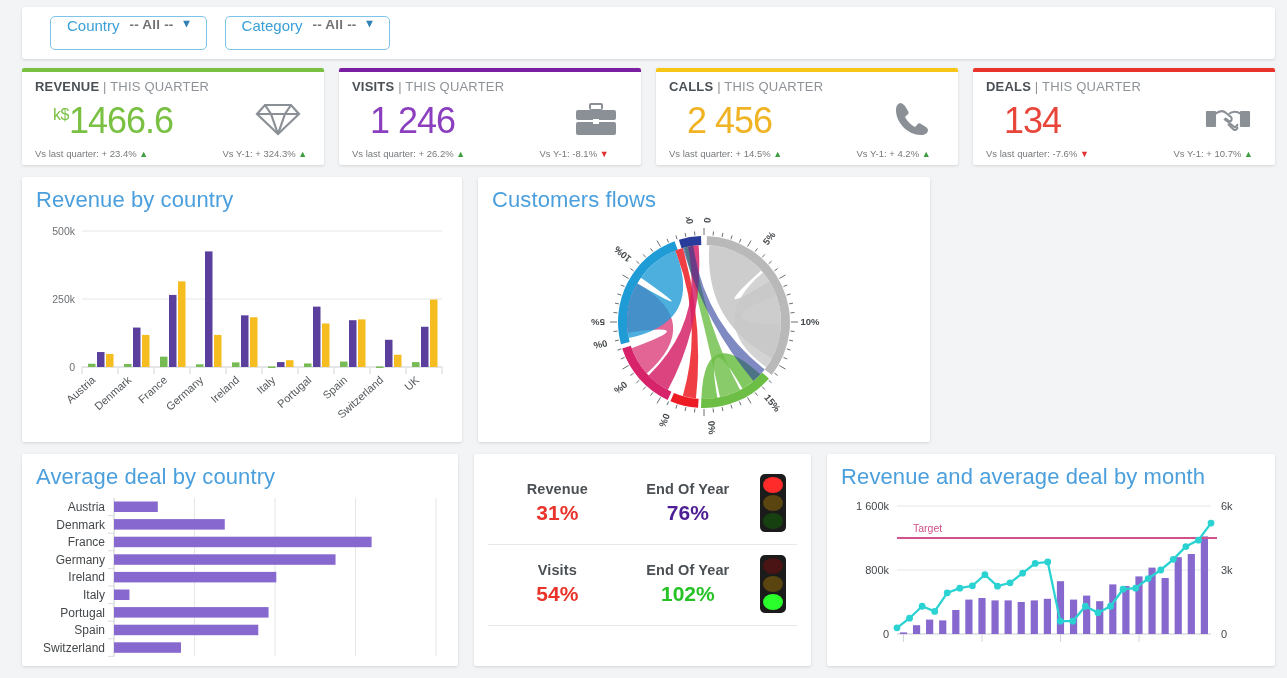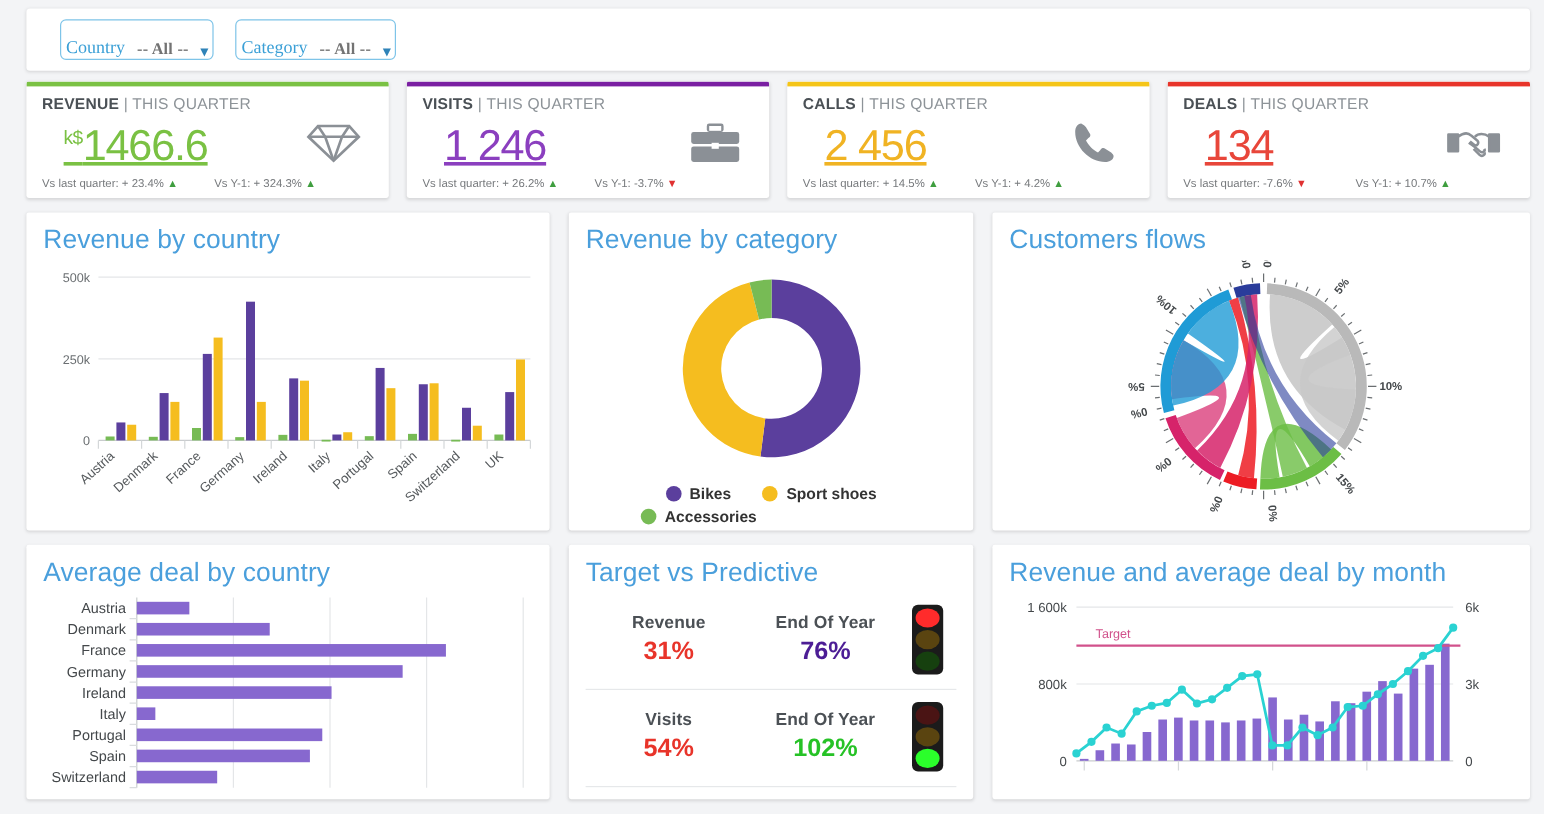--- a/index.html
+++ b/index.html
@@ -19,26 +19,25 @@
     box-shadow: 0 1px 3px rgba(0,0,0,.13);
     height: 52px;
     display: flex; align-items: center;
     padding-left: 28px;
     gap: 18px;
   }
   .filter {
     border: 1px solid #7ec4e8;
     border-radius: 5px;
     height: 34px;
-    display: flex; align-items: flex-end;
-    padding: 0 4px;
+    display: flex; align-items: flex-start;
+    padding: 0 16px;
     gap: 10px;
     background: #fff;
     cursor: pointer;
-    font-family: Liberation Serif, serif;
   }
   .filter .lbl { color: #3a9fd6; font-size: 15px; }
   .filter .val { color: #737373; font-size: 13.5px; font-weight: bold; letter-spacing:.2px;}
   .caret { color:#2f83b8; font-size: 12px; font-weight: bold; line-height: 1; }
 
   
   .kpi-row {
     display: flex; gap: 15px;
     margin: 9px 12px 0 22px;
   }
@@ -50,23 +49,23 @@
     height: 97px;
     position: relative;
     padding: 8px 13px 0 13px;
     display: flex; flex-direction: column;
     overflow: hidden;
   }
   .kpi .topbar { position: absolute; left:0; top:0; right:0; height: 4px; }
   .kpi .title { font-size: 13px; color: #8d9398; letter-spacing: .2px; margin-top:3px;}
   .kpi .title b { color: #4a5055; font-weight: bold; }
   .kpi .mid { display:flex; align-items:center; justify-content:space-between; flex:1; }
-  .kpi .value { font-size: 36px; font-weight: 300; line-height: 1; letter-spacing:-1px; padding-left: 18px; text-decoration: underline;}
+  .kpi .value { font-size: 36px; font-weight: 300; line-height: 1; letter-spacing:-1px; padding-left: 18px;}
   .kpi .value sup { font-size: 16px; vertical-align: super; font-weight: 500; letter-spacing:-.5px;}
-  .kpi .foot { display:flex; font-size: 9.5px; color: #76797c; padding-bottom: 6px; }
+  .kpi .foot { display:flex; font-size: 9.5px; color: #76797c; padding-bottom: 6px; gap: 44px; }
   .kpi .foot span.f1 { width: 52%; }
   .kpi .arrow-up { color:#3f9e3f; font-size: 9px; }
   .kpi .arrow-dn { color:#e03131; font-size: 9px; }
   .kpi .icon { padding-right: 10px; color: #8b9096; }
 
   
   .grid { display: flex; gap: 16px; margin: 12px 12px 0 22px; }
   .panel {
     background:#fff;
     box-shadow: 0 1px 3px rgba(0,0,0,.13);
@@ -175,21 +174,21 @@
               <rect x="17" y="4" width="10" height="4" fill="#fff"></rect>
             </svg>
         </div>
       </div>
       <div class="foot">
         <span class="f1">
           <span>Vs last quarter: + 26.2%</span>
           <span class="arrow-up">▲</span>
         </span>
         <span>
-          <span>Vs Y-1: -3.7%</span>
+          <span>Vs Y-1: -8.1%</span>
           <span class="arrow-dn">▼</span>
         </span>
       </div>
     </div>
 
     <div class="kpi">
       <div class="topbar" style="background:#f5c518"></div>
       <div class="title">
         <b>CALLS</b>
         | <span>THIS QUARTER</span>
@@ -310,42 +309,20 @@
           <text x="348" y="164" text-anchor="end" font-family="&quot;Liberation Sans&quot;, sans-serif" font-size="11" fill="#55595c" transform="rotate(-42 348 164)">Switzerland</text>
           <rect x="376" y="145.104" width="7.5" height="4.896" fill="#77bb55"></rect>
           <rect x="385" y="109.744" width="7.5" height="40.256" fill="#5b3f9d"></rect>
           <rect x="394" y="82.544" width="7.5" height="67.456" fill="#f5bd1f"></rect>
           <line x1="370" x2="370" y1="150" y2="157" stroke="#d4d7d9"></line>
           <text x="384" y="164" text-anchor="end" font-family="&quot;Liberation Sans&quot;, sans-serif" font-size="11" fill="#55595c" transform="rotate(-42 384 164)">UK</text>
           <line x1="406" x2="406" y1="150" y2="157" stroke="#d4d7d9"></line>
         </svg>
     </div>
 
-    <div class="panel p-mid">
-      <h2>Revenue by category</h2>
-      <svg id="svg-donut" width="310" height="180">
-          <path d="M 155 16 A 74 74 0 1 1 145.72534071624148 163.41648789727134 L 149.7360041902992 131.66881745520806 A 42 42 0 1 0 155 48 Z" fill="#5b3f9d"></path>
-          <path d="M 145.72534071624148 163.41648789727134 A 74 74 0 0 1 136.59694834980078 18.324846076481293 L 144.55502473907612 49.31950723259749 A 42 42 0 0 0 149.7360041902992 131.66881745520806 Z" fill="#f5bd1f"></path>
-          <path d="M 136.59694834980078 18.324846076481293 A 74 74 0 0 1 155 16 L 155 48 A 42 42 0 0 0 144.55502473907612 49.31950723259749 Z" fill="#77bb55"></path>
-        </svg>
-      <div class="legend">
-        <div class="lg-item">
-          <span class="dot" style="background:#5b3f9d"></span>
-          <span>Bikes</span>
-        </div>
-        <div class="lg-item">
-          <span class="dot" style="background:#f5bd1f"></span>
-          <span>Sport shoes</span>
-        </div>
-        <div class="lg-item" style="width:100%;justify-content:flex-start;padding-left:46px;">
-          <span class="dot" style="background:#77bb55"></span>
-          <span>Accessories</span>
-        </div>
-      </div>
-    </div>
 
     <div class="panel p-right">
       <h2>Customers flows</h2>
       <svg id="svg-chord" width="424" height="222">
           <path d="M 215.0013567164151 19.052388876357767 A 86 86 0 0 1 279.7689248101781 157.9468868780066 L 272.6768280277176 152.40593360007568 A 77 77 0 0 0 214.6872612460926 28.046906319529626 Z" fill="#b9b9b9"></path>
           <path d="M 276.90502389915844 161.42107649318362 A 86 86 0 0 1 208.99864328358493 190.94761112364222 L 209.31273875390744 181.95309368047037 A 77 77 0 0 0 270.11263767715343 155.51654523226904 Z" fill="#6cbe45"></path>
           <path d="M 206.00094325800524 190.79050832234486 A 86 86 0 0 1 178.39712294992248 184.1634173969099 L 181.91370310632593 175.87887371583793 A 77 77 0 0 0 206.62875152170236 181.81243187000646 Z" fill="#ed1c24"></path>
           <path d="M 175.65482949029985 182.9424696851519 A 86 86 0 0 1 130.2091395986168 131.5754615162455 L 138.7686482452732 128.79430856687097 A 77 77 0 0 0 179.45839384596616 174.78569960182205 Z" fill="#d6236a"></path>
           <path d="M 128.93037893914016 127.2584378788168 A 86 86 0 0 1 182.58626767399244 24.1864346124119 L 185.66444896392346 32.64366819948506 A 77 77 0 0 0 137.62371137574175 124.92906647289412 Z" fill="#1f9bd6"></path>
           <path d="M 186.8560333938446 22.757790987178964 A 86 86 0 0 1 208.99864328358487 19.052388876357767 L 209.31273875390738 28.04690631952964 A 77 77 0 0 0 189.48737873634923 31.36453379084628 Z" fill="#2a3c9b"></path>
@@ -467,21 +444,20 @@
           <rect x="78" y="130.70000000000002" width="144.256" height="10.5" fill="#8768cf"></rect>
           <text x="69" y="140.20000000000002" text-anchor="end" font-family="&quot;Liberation Sans&quot;, sans-serif" font-size="12" fill="#44484b">Spain</text>
           <line x1="72" x2="78" y1="144.8" y2="144.8" stroke="#d9dcde"></line>
           <rect x="78" y="148.3" width="66.976" height="10.5" fill="#8768cf"></rect>
           <text x="69" y="157.8" text-anchor="end" font-family="&quot;Liberation Sans&quot;, sans-serif" font-size="12" fill="#44484b">Switzerland</text>
           <line x1="72" x2="78" y1="162.4" y2="162.4" stroke="#d9dcde"></line>
         </svg>
     </div>
 
     <div class="panel p-mid">
-      <h2>Target vs Predictive</h2>
 
       <div class="tvp-row">
         <div class="tvp-cell">
           <div class="k">Revenue</div>
           <div class="v" style="color:#e8342a">31%</div>
         </div>
         <div class="tvp-cell">
           <div class="k">End Of Year</div>
           <div class="v" style="color:#4c1d95">76%</div>
         </div>

